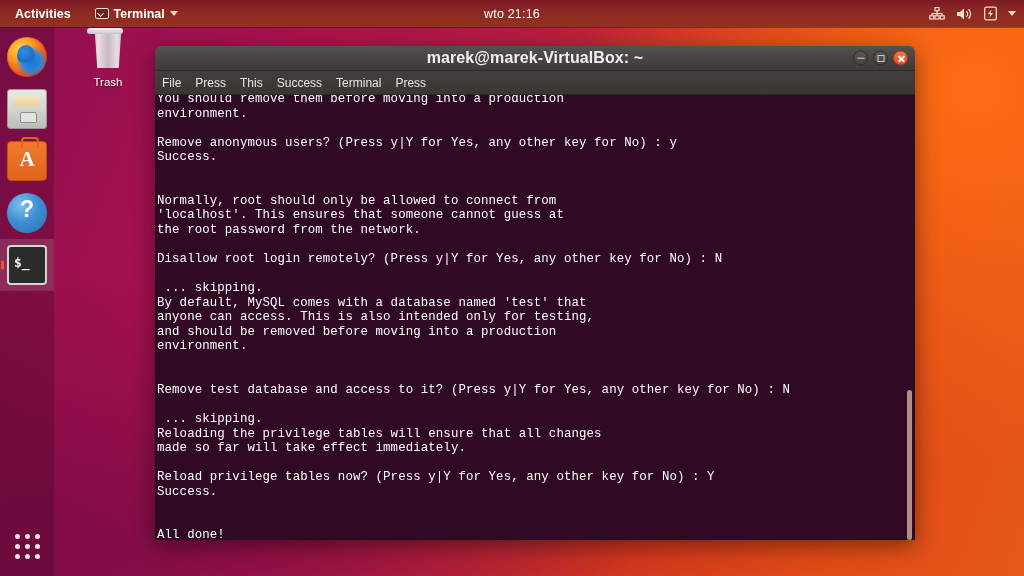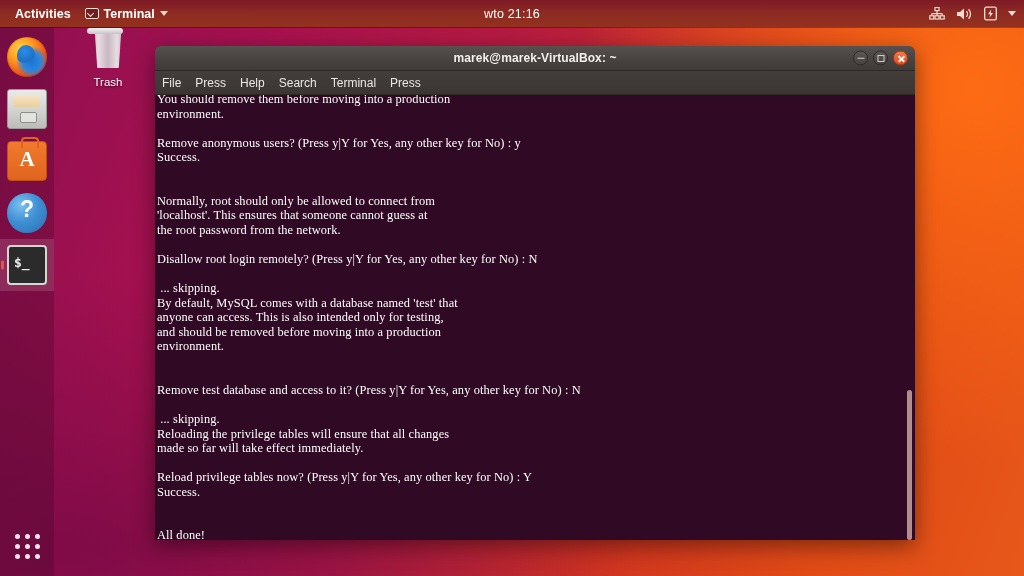--- a/index.html
+++ b/index.html
@@ -18,21 +18,21 @@
   
   #topbar {
     position:absolute; top:0; left:0; width:1024px; height:27px;
     background:linear-gradient(180deg,#7d1a26 0%,#8c2a22 45%,#93321f 100%);
     background-color:#8b2c22;
     display:flex; align-items:center;
     color:#ffffff; font-size:12.5px; font-weight:bold;
     z-index:50;
     box-shadow:0 1px 0 rgba(0,0,0,0.35);
   }
-  #topbar .tb-left { display:flex; align-items:center; gap:4px; padding-left:10px; }
+  #topbar .tb-left { display:flex; align-items:center; gap:14px; padding-left:10px; }
   #topbar .tb-item { display:flex; align-items:center; gap:5px; padding:2px 5px; border-radius:3px; cursor:default; }
   #topbar .tb-center {
     position:absolute; left:0; right:0; text-align:center;
     font-size:12.5px; font-weight:normal; letter-spacing:0.2px;
   }
   #topbar .tb-right {
     position:absolute; right:8px; display:flex; align-items:center; gap:11px;
   }
   .term-mini {
     width:14px; height:11px; border:1.6px solid #f3ddd6; border-radius:2px;
@@ -155,21 +155,21 @@
     box-shadow:0 6px 22px rgba(0,0,0,0.45);
     z-index:30; overflow:hidden;
   }
   #titlebar {
     height:25px; width:100%;
     background:linear-gradient(180deg,#56514e 0%,#474240 60%,#403b39 100%);
     border-bottom:1px solid #2e2a28;
     position:relative; display:flex; align-items:center; justify-content:center;
   }
   #titlebar .title {
-    color:#f2efed; font-size:12px; font-weight:bold; letter-spacing:0.1px;
+    color:#f2efed; font-size:16px; font-weight:bold; letter-spacing:0.1px;
   }
   .wbtns { position:absolute; right:7px; top:50%; transform:translateY(-50%); display:flex; gap:5px; }
   .wbtn { width:15px; height:15px; border-radius:50%; position:relative;
     background:linear-gradient(180deg,#5c5653,#474240); border:1px solid #2f2b29; }
   .wbtn.close { background:linear-gradient(180deg,#f07d4c,#e04a1f); border-color:#b23a12; }
   .wbtn .g { position:absolute; left:50%; top:50%; transform:translate(-50%,-50%); }
   .wbtn.min .g { width:7px; height:1.5px; background:#cfcac7; }
   .wbtn.max .g { width:7px; height:7px; border:1.5px solid #cfcac7; }
   .wbtn.close .g { width:7px; height:7px; }
   .wbtn.close .g:before, .wbtn.close .g:after {
@@ -188,21 +188,21 @@
     color:#eae6e3; font-size:12px; padding:2px 7px; border-radius:3px; cursor:default;
   }
 
   #termbody {
     position:relative; width:100%; height:445px;
     background:#300a24; overflow:hidden;
   }
   #termtext {
     position:absolute; left:2px; top:-3px; right:14px;
     color:#ffffff;
-    font-family:Liberation Serif, serif;
+    font-family:Liberation Mono, monospace;
     font-size:12.4px; line-height:14.55px;
     white-space:pre; letter-spacing:0.1px;
   }
   #termtext .line { height:14.55px; padding-left:0px; }
   #scrollbar {
     position:absolute; right:1px; top:0; width:11px; height:445px;
     background:transparent;
   }
   #scrollthumb {
     position:absolute; right:2px; top:295px; width:5px; height:150px;
@@ -304,22 +304,22 @@
         </div>
       <div class="wbtn close">
           <span class="g"></span>
         </div>
     </div>
   </div>
 
   <div id="menubar">
     <div class="mi">File</div>
     <div class="mi">Press</div>
-    <div class="mi">Help</div>
-    <div class="mi">Search</div>
+    <div class="mi">This</div>
+    <div class="mi">Success</div>
     <div class="mi">Terminal</div>
     <div class="mi">Press</div>
   </div>
 
   <div id="termbody">
     <div id="termtext"><div class="line">You should remove them before moving into a production</div><div class="line">environment.</div><div class="line">&nbsp;</div><div class="line">Remove anonymous users? (Press y|Y for Yes, any other key for No) : y</div><div class="line">Success.</div><div class="line">&nbsp;</div><div class="line">&nbsp;</div><div class="line">Normally, root should only be allowed to connect from</div><div class="line">'localhost'. This ensures that someone cannot guess at</div><div class="line">the root password from the network.</div><div class="line">&nbsp;</div><div class="line">Disallow root login remotely? (Press y|Y for Yes, any other key for No) : N</div><div class="line">&nbsp;</div><div class="line"> ... skipping.</div><div class="line">By default, MySQL comes with a database named 'test' that</div><div class="line">anyone can access. This is also intended only for testing,</div><div class="line">and should be removed before moving into a production</div><div class="line">environment.</div><div class="line">&nbsp;</div><div class="line">&nbsp;</div><div class="line">Remove test database and access to it? (Press y|Y for Yes, any other key for No) : N</div><div class="line">&nbsp;</div><div class="line"> ... skipping.</div><div class="line">Reloading the privilege tables will ensure that all changes</div><div class="line">made so far will take effect immediately.</div><div class="line">&nbsp;</div><div class="line">Reload privilege tables now? (Press y|Y for Yes, any other key for No) : Y</div><div class="line">Success.</div><div class="line">&nbsp;</div><div class="line">&nbsp;</div><div class="line">All done!</div></div>
     <div id="scrollbar">
       <div id="scrollthumb"></div>
     </div>
   </div>

